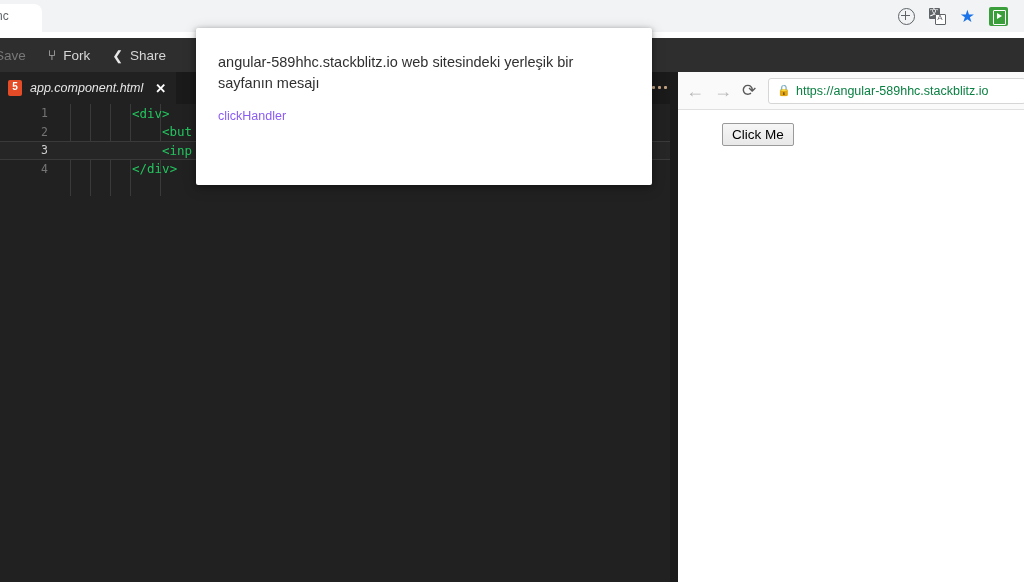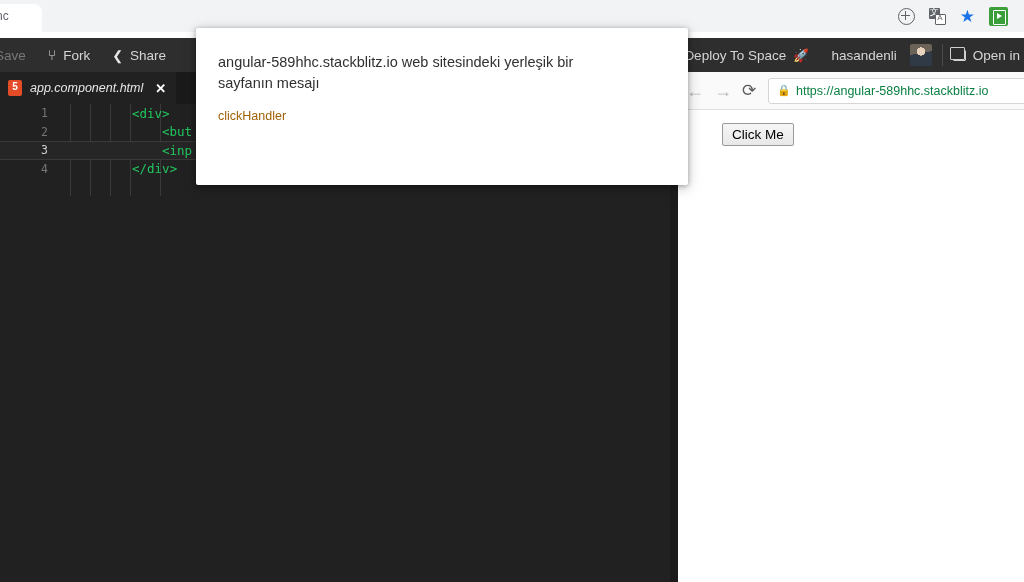--- a/index.html
+++ b/index.html
@@ -185,30 +185,30 @@
     border: 1px solid #9a9a9a; border-radius: 2px; padding: 2px 9px; height: 23px;
   }
   .name-input {
     font-family: "Liberation Sans", sans-serif; font-size: 13.5px; color: #757575;
     background: #ffffff; border: 1px solid #b4b4b4; border-left: none;
     height: 23px; width: 165px; padding-left: 5px; display: flex; align-items: center;
   }
 
   
   .alert-dialog {
-    position: absolute; left: 196px; top: 28px; width: 492px; height: 157px;
+    position: absolute; left: 196px; top: 28px; width: 456px; height: 157px;
     background: #ffffff; border-radius: 2px;
     box-shadow: 0 1px 5px rgba(0,0,0,0.30), 0 3px 14px rgba(0,0,0,0.22);
     padding: 24px 22px 0 22px;
   }
   .alert-message {
     font-size: 14.5px; color: #303030; line-height: 21px; width: 400px;
   }
   .alert-sub {
-    font-size: 12.5px; color: #a16207; margin-top: 15px;
+    font-size: 12.5px; color: #8b5cf6; margin-top: 15px;
   }
   .alert-ok {
     position: absolute; right: 22px; bottom: 17px;
     background: #6d9eeb; color: #ffffff; border: none; border-radius: 4px;
     font-family: "Liberation Sans", sans-serif; font-size: 13.5px;
     padding: 8px 19px; line-height: 1;
   }
 </style>
 </head>
 <body>
@@ -242,35 +242,20 @@
       </div>
       <div class="sb-btn">
         <span class="fork-glyph">⑂</span>
         <span>Fork</span>
       </div>
       <div class="sb-btn">
         <span class="share-glyph">❮</span>
         <span>Share</span>
       </div>
     </div>
-    <div class="sb-right">
-      <div class="sb-btn">
-        <span>Deploy To Space</span>
-        <span class="rocket-glyph">🚀</span>
-      </div>
-      <div class="sb-btn" style="margin-left:22px;">
-        <span>hasandenli</span>
-        <span class="avatar"></span>
-      </div>
-      <div class="sb-divider"></div>
-      <div class="sb-btn" style="margin-right:4px;">
-        <span class="open-glyph"></span>
-        <span>Open in</span>
-      </div>
-    </div>
   </div>
 
   <div class="editor-pane">
     <div class="editor-tabbar">
       <div class="editor-tab">
         <span class="html5-icon"></span>
         <span class="tab-name">app.component.html</span>
         <span class="tab-close">✕</span>
       </div>
     </div>

